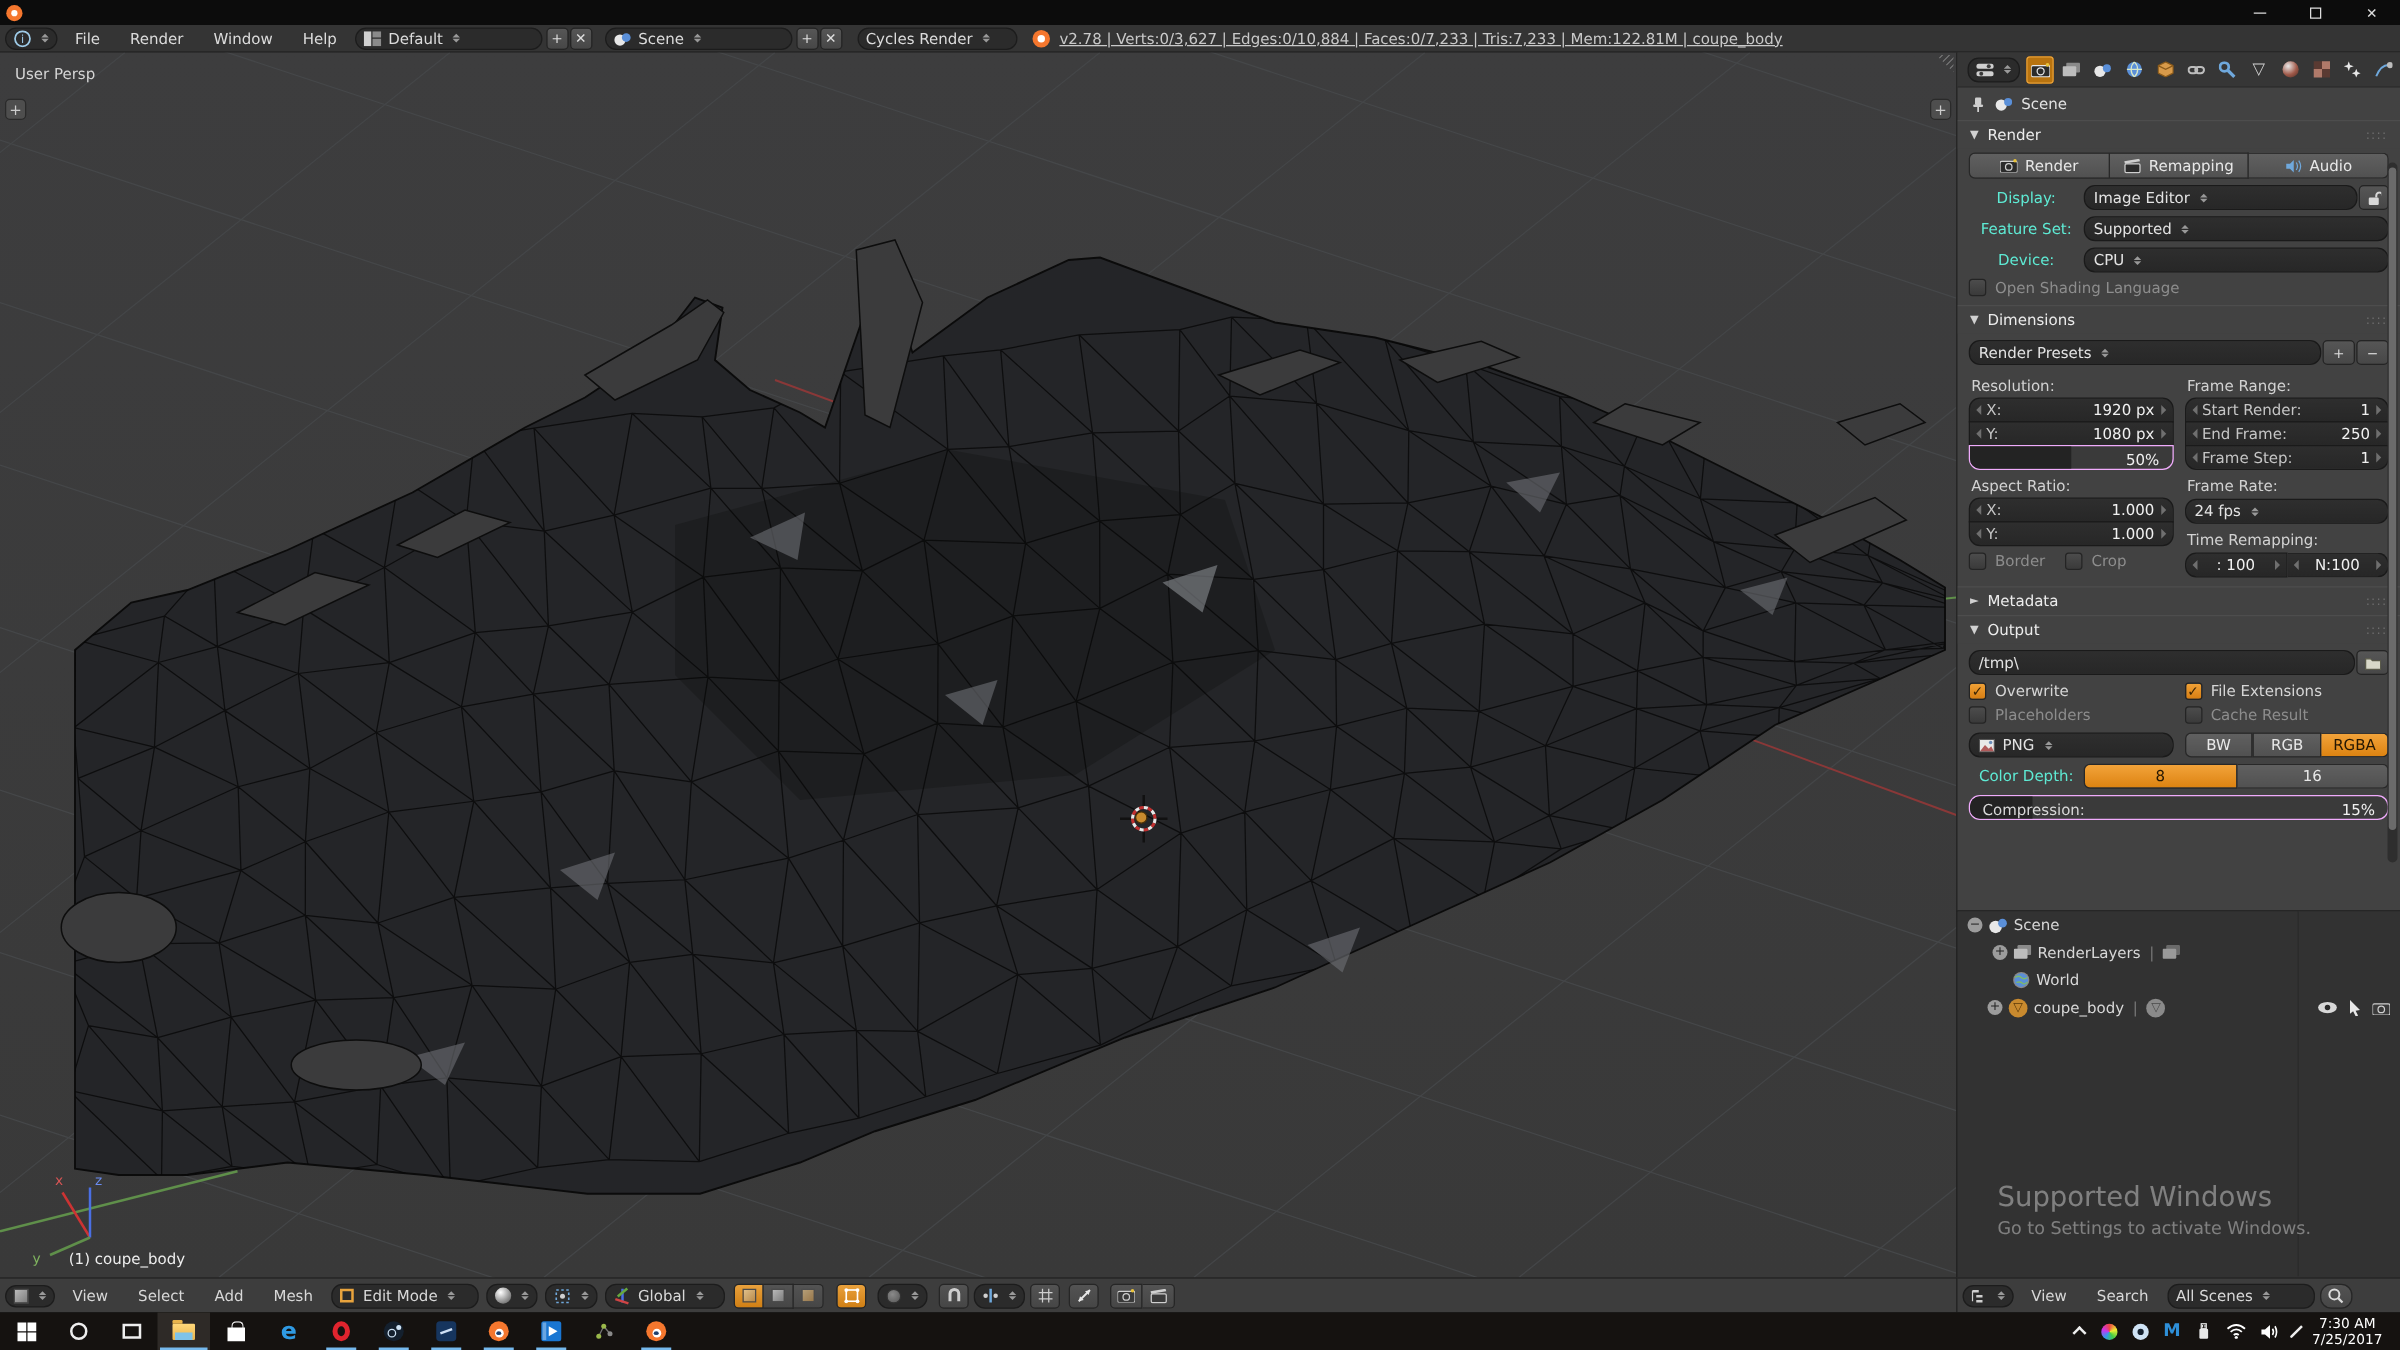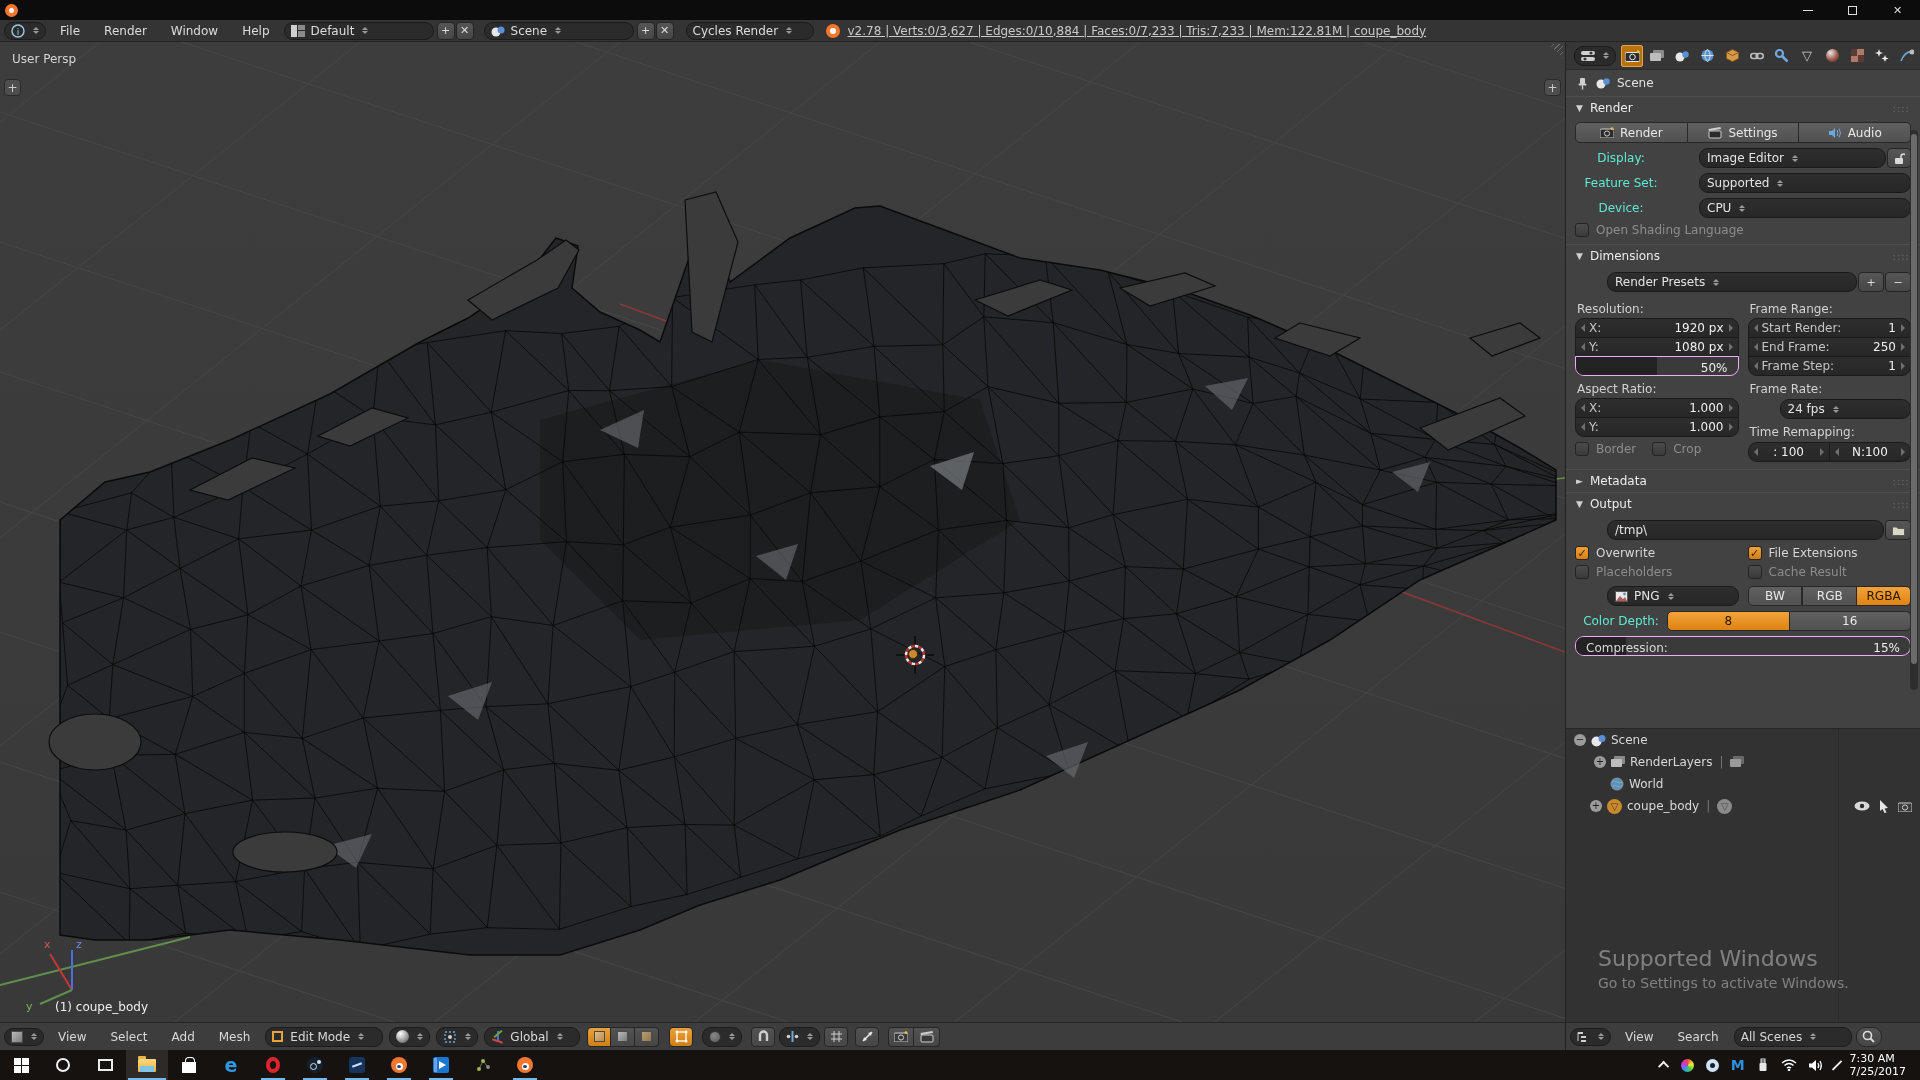--- a/index.html
+++ b/index.html
@@ -64,21 +64,21 @@
 .phead .grip{margin-left:auto;color:#6d6d6d;letter-spacing:1px;font-size:10px;}
 .pbody{padding:3px 9px 7px 9px;}
 .btn{display:flex;align-items:center;justify-content:center;background:linear-gradient(#606060,#515151);border:1px solid #282828;color:#e8e8e8;height:21px;font-size:12px;}
 .rowflex{display:flex;}
 .rowflex .btn{flex:1;}
 .rowflex .btn:first-child{border-radius:5px 0 0 5px;}
 .rowflex .btn:last-child{border-radius:0 5px 5px 0;border-left-width:0;}
 .rowflex .btn.mid{border-left-width:0;}
 .prow{display:flex;align-items:center;margin-top:5px;}
 .plabel{width:92px;text-align:center;color:#5eead4;flex-shrink:0;}
-.dd{display:flex;align-items:center;background:linear-gradient(#2e2e2e,#272727);border:1px solid #1a1a1a;border-radius:9px;height:20px;padding:0 7px;color:#e3e3e3;flex:1;margin-left:32px;}
+.dd{display:flex;align-items:center;background:linear-gradient(#2e2e2e,#272727);border:1px solid #1a1a1a;border-radius:9px;height:20px;padding:0 7px;color:#e3e3e3;flex:1;}
 .num{display:flex;align-items:center;background:linear-gradient(#2e2e2e,#272727);border:1px solid #1a1a1a;border-radius:9px;height:20px;padding:0 5px;color:#e3e3e3;}
 .num .nl{color:#c5c5c5;margin-left:4px;}
 .num .nv{margin-left:auto;margin-right:5px;color:#f0f0f0;}
 .arr{width:0;height:0;border:4px solid transparent;flex-shrink:0;}
 .arr.l{border-right-color:#6f6f6f;border-left-width:0;}
 .arr.r{border-left-color:#6f6f6f;border-right-width:0;}
 .chk{width:14px;height:14px;border-radius:3px;background:linear-gradient(#4c4c4c,#3a3a3a);border:1px solid #242424;display:flex;align-items:center;justify-content:center;color:transparent;font-size:11px;flex-shrink:0;}
 .chk.on{background:linear-gradient(#f0a136,#d87e12);color:#3a2405;font-weight:bold;}
 .chklabel{margin-left:7px;}
 .dim{color:#8d8d8d;}
@@ -137,21 +137,21 @@
 .films:before{content:"";position:absolute;left:1px;top:1px;bottom:1px;width:3px;background:rgba(255,255,255,.35);}
 .films .play{width:0;height:0;border:4px solid transparent;border-left:7px solid #fff;margin-left:6px;}
 
 #tray{margin-left:auto;display:flex;align-items:center;gap:12px;padding-right:10px;color:#fff;}
 .chev{width:8px;height:8px;border-left:2px solid #eee;border-top:2px solid #eee;transform:rotate(45deg) translateY(2px);}
 .colorful{width:13px;height:13px;border-radius:50%;background:conic-gradient(#e44,#ee3,#4c4,#39e,#c3e,#e44);}
 .steamtray{width:13px;height:13px;border-radius:50%;background:#cfe3f5;position:relative;}
 .steamtray:before{content:"";position:absolute;left:4px;top:4px;width:5px;height:5px;border-radius:50%;background:#14202e;}
 .mwb{color:#2e8fd8;font-weight:bold;font-size:14px;line-height:14px;}
 .pen{width:2px;height:13px;background:#eee;transform:rotate(45deg);border-radius:0 0 2px 2px;}
-#clock{text-align:left;font-size:11px;line-height:13px;color:#fff;padding-right:4px;}
+#clock{text-align:center;font-size:11px;line-height:13px;color:#fff;padding-right:4px;}
 .gripcorner{width:14px;height:14px;background:repeating-linear-gradient(135deg,transparent 0 3px,#8a8a8a 3px 4px);clip-path:polygon(100% 0,0 0,100% 100%);opacity:.6;}
 </style>
 </head>
 <body>
 
 <div id="screen">
 
   <div class="abs" id="titlebar">
     <span class="blogo"></span>
     <span class="winbtns">
@@ -522,21 +522,21 @@
               <circle cx="7" cy="6.5" r="2.6" fill="none" stroke="#cfcfcf"></circle>
               <circle cx="12" cy="1.6" r="1.4" fill="#e8c23a"></circle>
             </svg>
           <span>Render</span>
         </span>
         <span class="btn mid">
           <svg width="14" height="12" viewBox="0 0 14 12" style="margin-right:6px">
               <rect x="1" y="4" width="12" height="7" rx="1" fill="#2b2b2b" stroke="#cfcfcf"></rect>
               <polygon points="1,4 13,2 12.4,0 0.4,2" fill="#cfcfcf"></polygon>
             </svg>
-          <span>Settings</span>
+          <span>Remapping</span>
         </span>
         <span class="btn">
           <svg width="14" height="12" viewBox="0 0 14 12" style="margin-right:6px">
               <polygon points="1,4 4,4 7,1 7,11 4,8 1,8" fill="#6fa8dc"></polygon>
               <path d="M9,3 Q11,6 9,9 M11,1.5 Q14,6 11,10.5" stroke="#6fa8dc" fill="none"></path>
             </svg>
           <span>Audio</span>
         </span>
       </div>
       <div class="prow">

